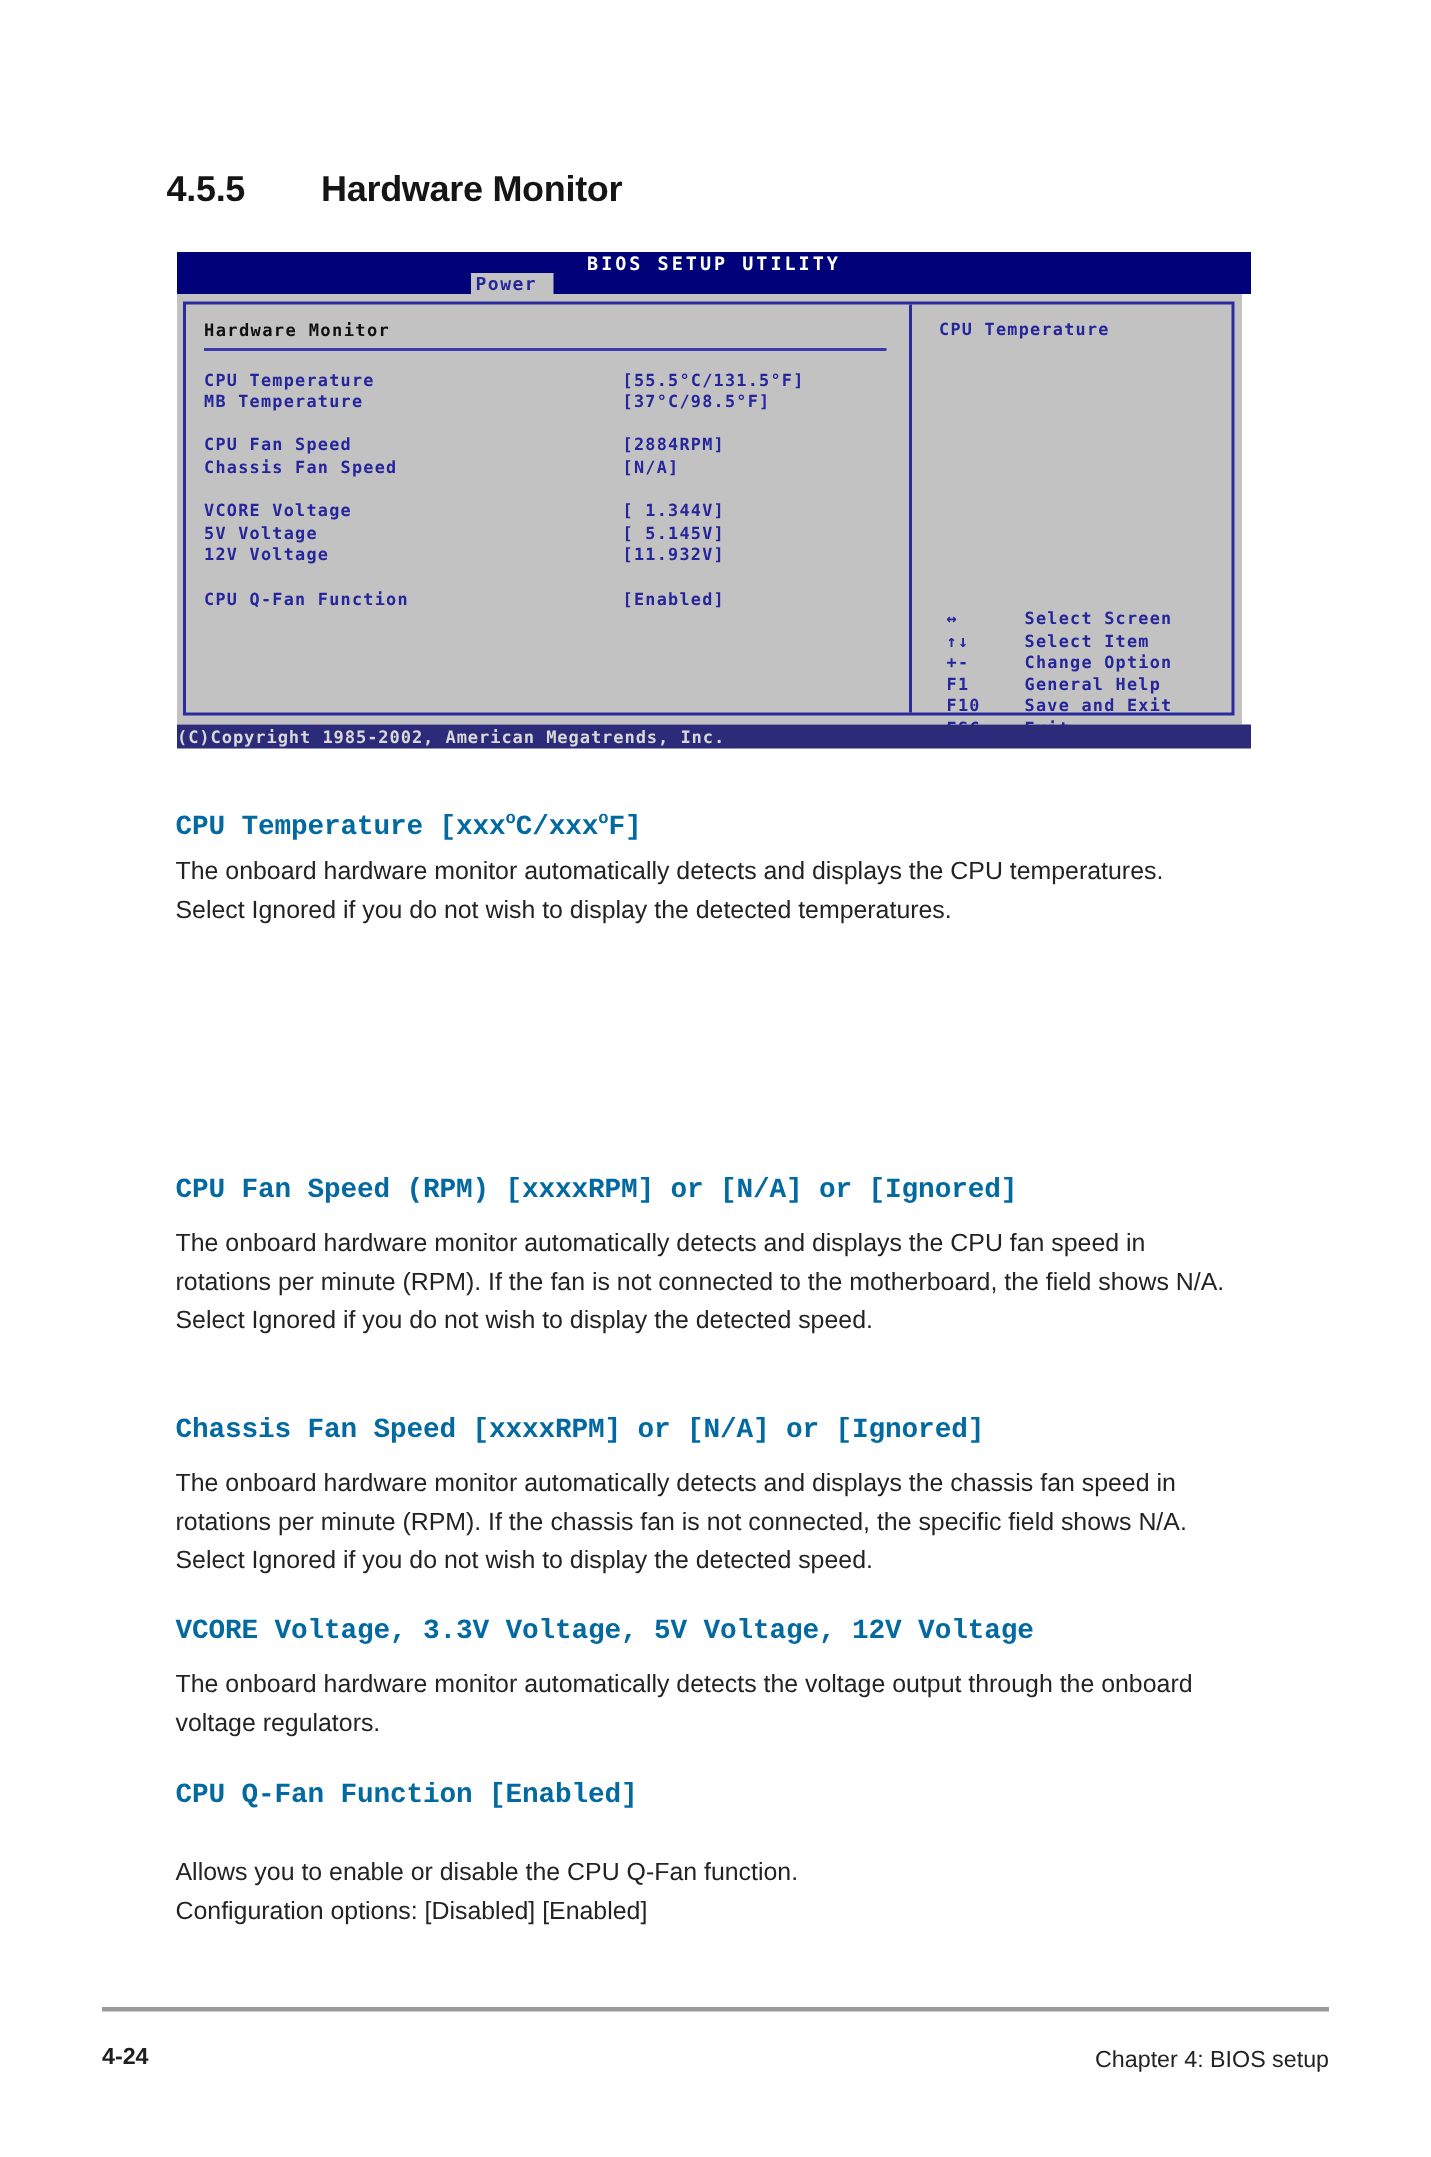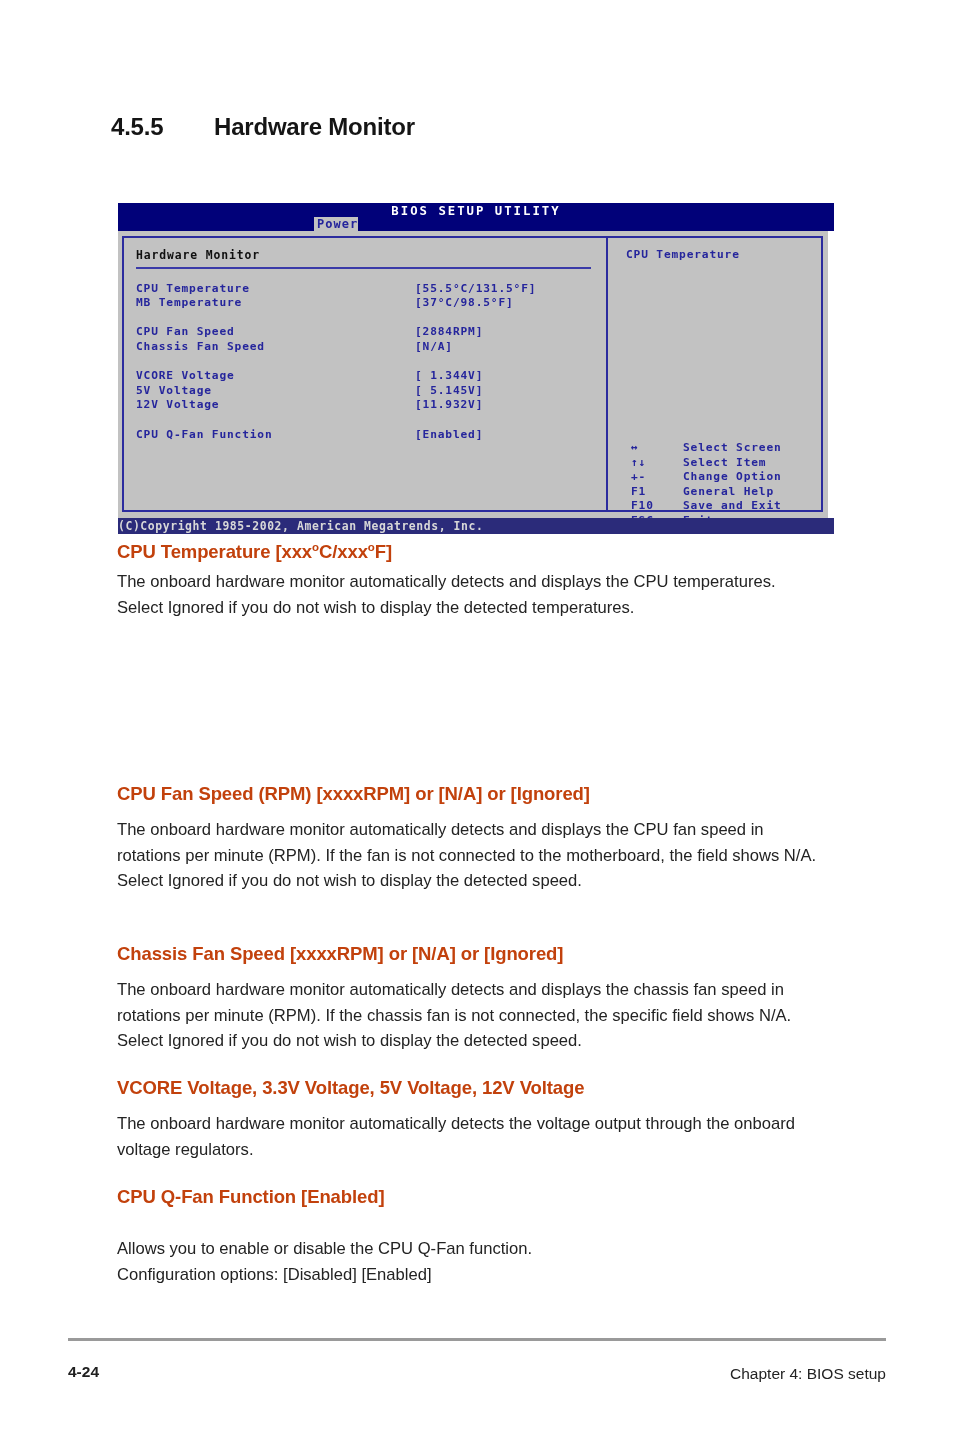--- a/index.html
+++ b/index.html
@@ -31,21 +31,20 @@
 
   
   .bios {
     position: absolute;
     left: 118px;
     top: 168px;
     width: 716px;
     font-family: "DejaVu Sans Mono", "Liberation Mono", monospace;
     font-size: 11.2px;
     line-height: 14.6px;
-    margin-top: 35px;
   }
   .bios-titlebar {
     position: relative;
     height: 28px;
     background: #010179;
     width: 716px;
   }
   .bios-title {
     position: absolute;
     left: 0; right: 0;
@@ -61,21 +60,21 @@
     left: 196px;
     top: 14px;
     display: flex;
   }
   .bios-tab-active {
     background: #c2c2c2;
     color: #25259c;
     font-weight: bold;
     font-size: 12px;
     letter-spacing: 1.0px;
-    padding: 0 0 1px 3px;
+    padding: 0 11px 1px 3px;
     line-height: 14px;
   }
 
   .bios-body {
     position: relative;
     width: 710px;
     height: 285px;
     background: #c2c2c2;
     border-top: 2px solid #c2c2c2;
   }
@@ -173,24 +172,25 @@
     font-size: 11.4px;
     letter-spacing: 0.6px;
   }
 
   
   .doc { position: absolute; left: 0; top: 0; width: 954px; }
   .prose-block { position: absolute; left: 117px; }
   .prose-h {
     font-size: 18.5px;
     font-weight: bold;
-    color: #c2410c;
+    color: #0369a1;
     letter-spacing: -0.1px;
     white-space: nowrap;
     margin: 0 0 6px 0;
+    font-family: Liberation Mono, monospace;
   }
   .prose-h sup { font-size: 0.62em; vertical-align: super; line-height: 0; }
   .prose-p {
     font-size: 16.6px;
     line-height: 25.6px;
     color: #232323;
     margin: 0;
   }
 
   

